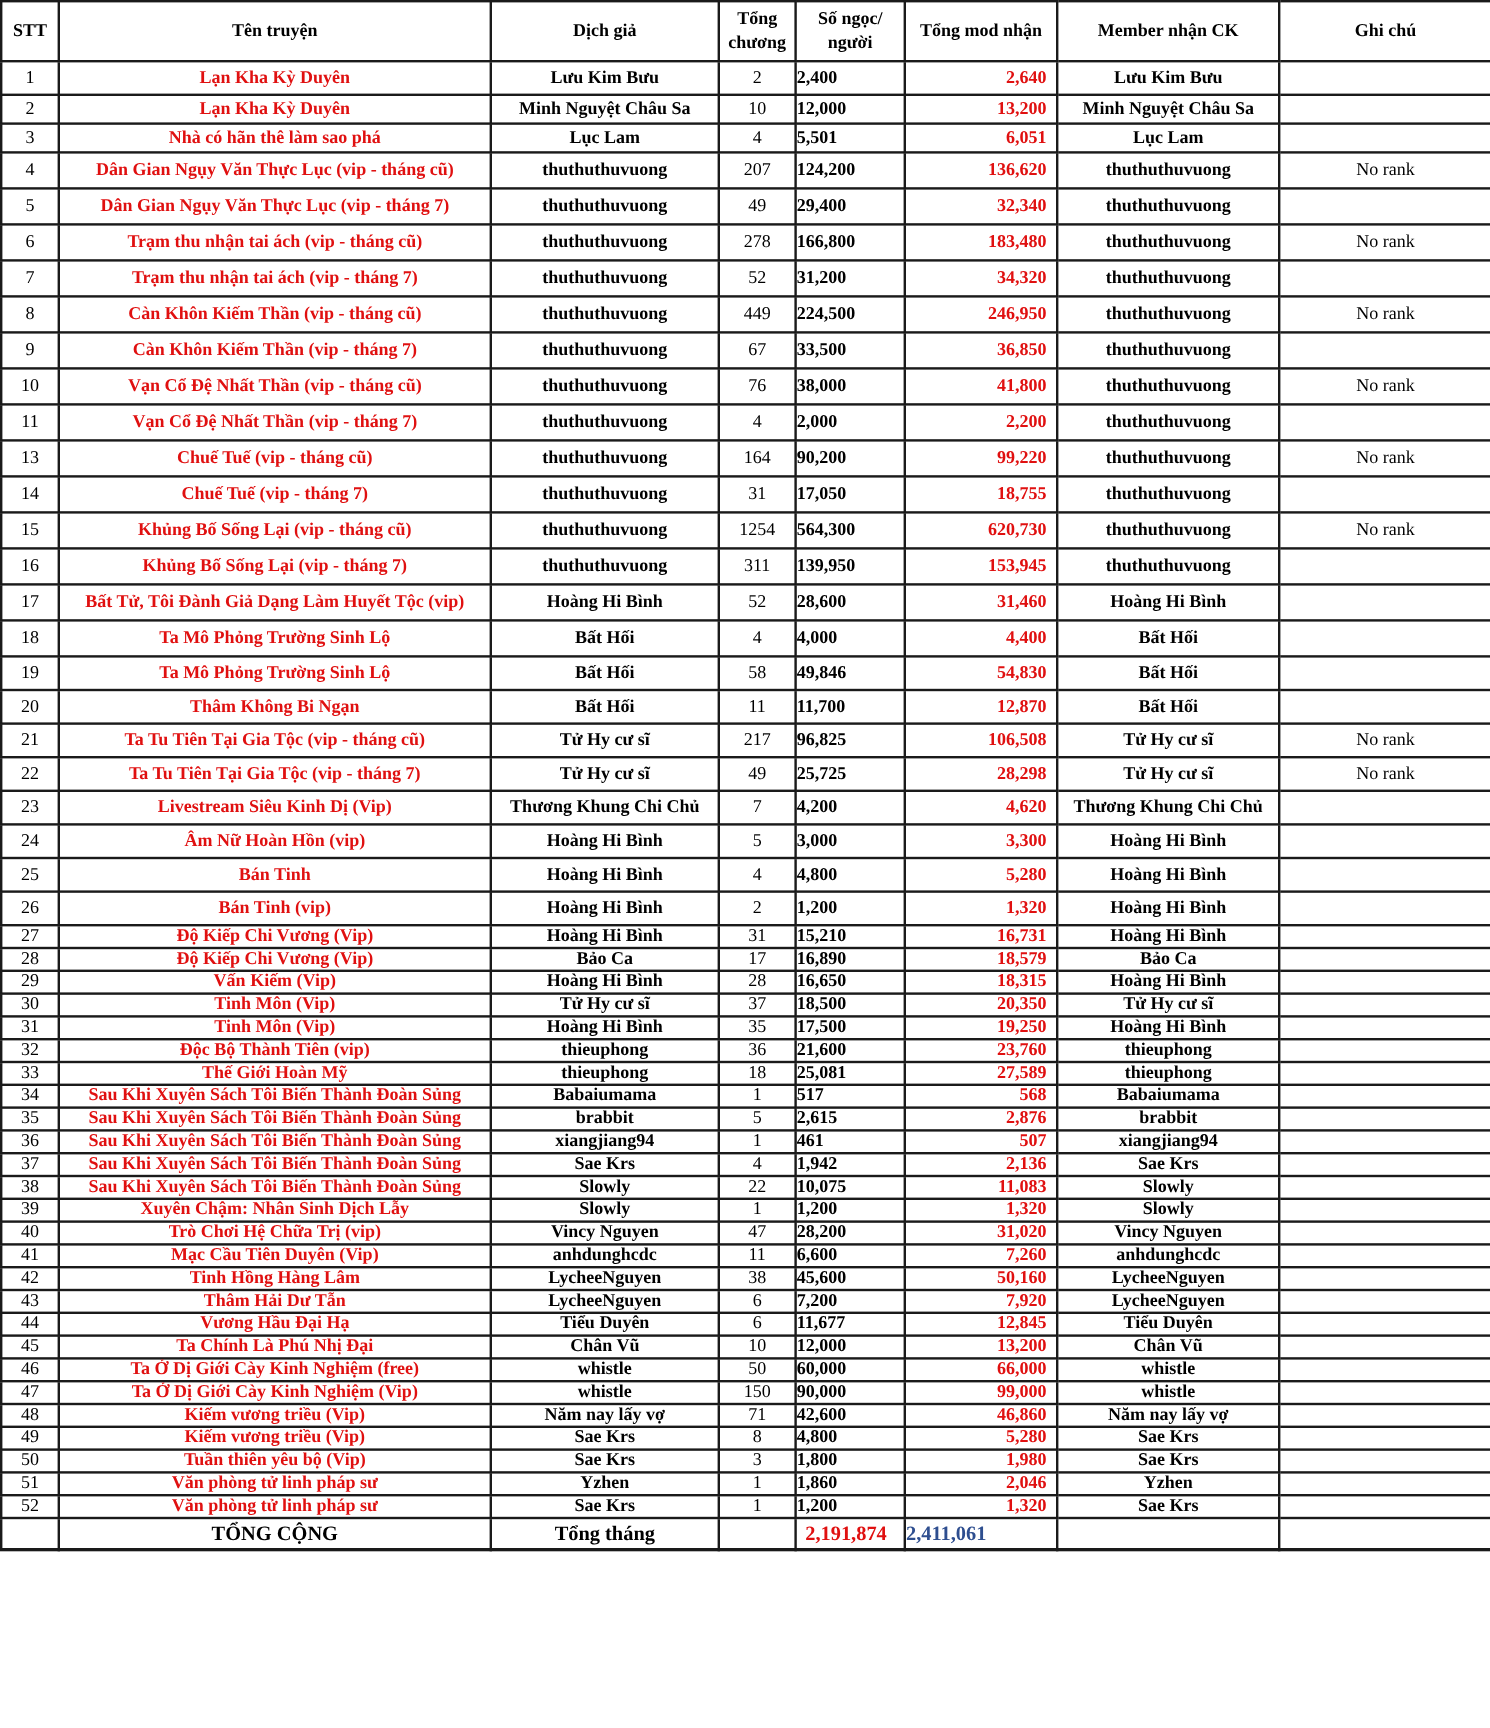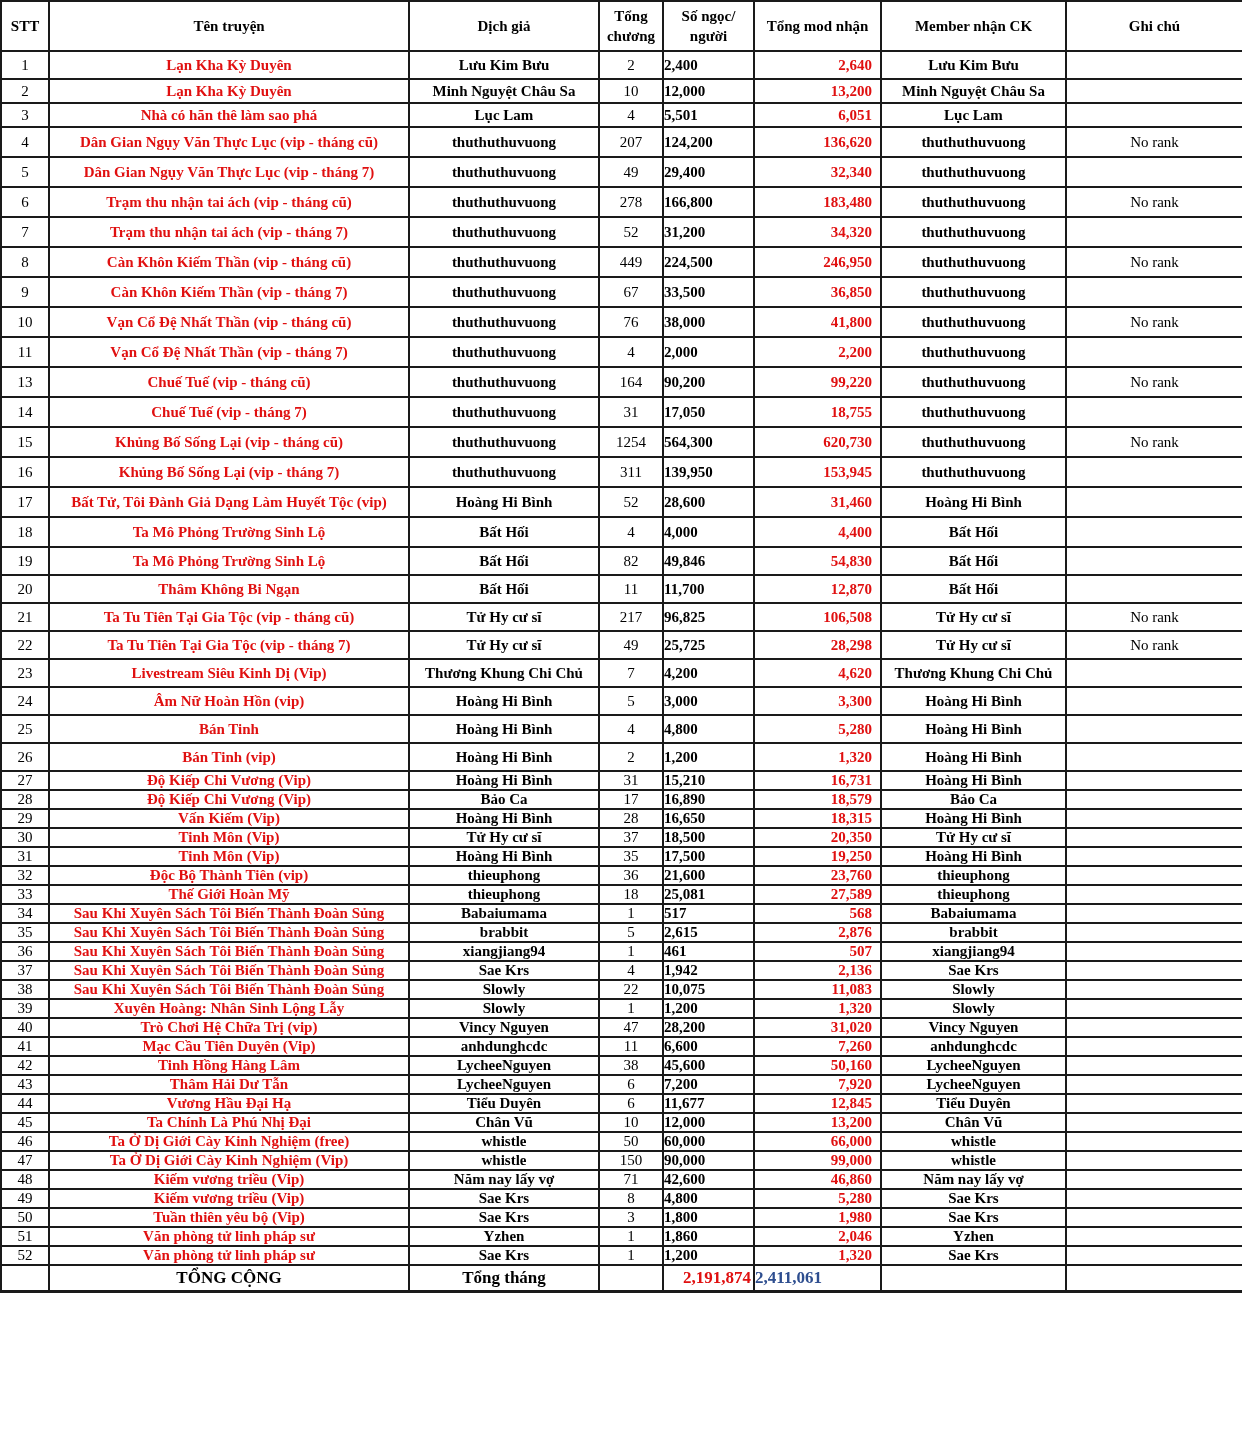--- a/index.html
+++ b/index.html
@@ -17,21 +17,21 @@
   .c-stt{font-weight:normal;}
   .c-title{color:var(--red);font-weight:bold;}
   .c-translator{font-weight:bold;}
   .c-chapters{font-weight:normal;}
   .c-gems{font-weight:bold;text-align:left;padding-right:8px;position:relative;}
   .c-mod{color:var(--red);font-weight:bold;text-align:right;padding-right:8px;}
   .c-member{font-weight:bold;}
   .c-note{font-weight:normal;}
   .total-row td{font-size:17px;font-weight:bold;}
   .total-row .c-total-label,.total-row .c-total-period{text-align:center;}
-  .total-row .t-gems{color:var(--red);text-align:right;padding-right:2px;}
+  .total-row .t-gems{color:var(--red);text-align:right;padding-right:14px;}
   .total-row .t-mod{color:var(--blue);text-align:left;padding-right:6px;}
 </style>
 </head>
 <body>
 
 <table>
   <colgroup>
     <col style="width:48px">
       <col style="width:360px">
       <col style="width:190px">
@@ -223,21 +223,21 @@
     <td class="c-chapters">4</td>
     <td class="c-gems">4,000</td>
     <td class="c-mod">4,400</td>
     <td class="c-member">Bất Hối</td>
     <td class="c-note"></td>
   </tr>
       <tr class="h28">
     <td class="c-stt">19</td>
     <td class="c-title">Ta Mô Phỏng Trường Sinh Lộ</td>
     <td class="c-translator">Bất Hối</td>
-    <td class="c-chapters">82</td>
+    <td class="c-chapters">58</td>
     <td class="c-gems">49,846</td>
     <td class="c-mod">54,830</td>
     <td class="c-member">Bất Hối</td>
     <td class="c-note"></td>
   </tr>
       <tr class="h28">
     <td class="c-stt">20</td>
     <td class="c-title">Thâm Không Bi Ngạn</td>
     <td class="c-translator">Bất Hối</td>
     <td class="c-chapters">11</td>
@@ -421,21 +421,21 @@
     <td class="c-title">Sau Khi Xuyên Sách Tôi Biến Thành Đoàn Sủng</td>
     <td class="c-translator">Slowly</td>
     <td class="c-chapters">22</td>
     <td class="c-gems">10,075</td>
     <td class="c-mod">11,083</td>
     <td class="c-member">Slowly</td>
     <td class="c-note"></td>
   </tr>
       <tr class="h23">
     <td class="c-stt">39</td>
-    <td class="c-title">Xuyên Hoàng: Nhân Sinh Lộng Lẫy</td>
+    <td class="c-title">Xuyên Chậm: Nhân Sinh Dịch Lẫy</td>
     <td class="c-translator">Slowly</td>
     <td class="c-chapters">1</td>
     <td class="c-gems">1,200</td>
     <td class="c-mod">1,320</td>
     <td class="c-member">Slowly</td>
     <td class="c-note"></td>
   </tr>
       <tr class="h23">
     <td class="c-stt">40</td>
     <td class="c-title">Trò Chơi Hệ Chữa Trị (vip)</td>

